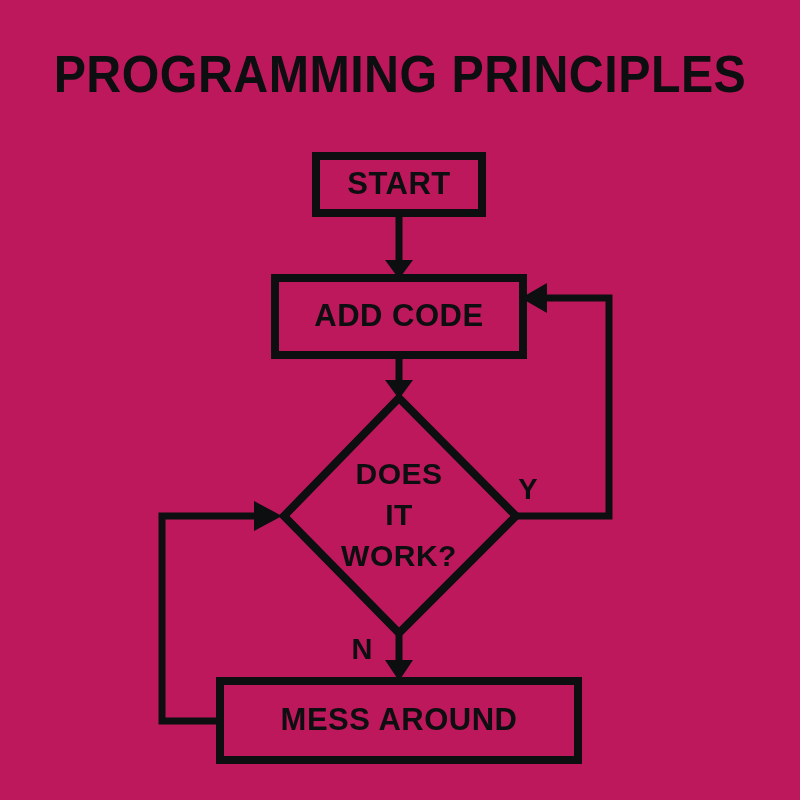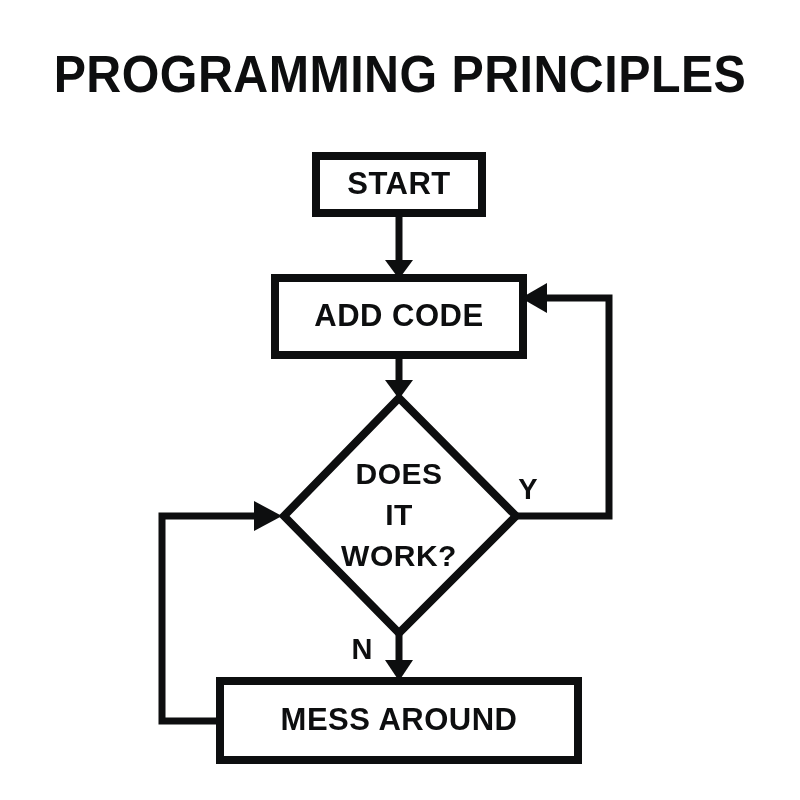--- a/index.html
+++ b/index.html
@@ -10,21 +10,21 @@
     width: 800px;
     height: 800px;
     background: #2e3032;
     font-family: "Liberation Sans", sans-serif;
     overflow: hidden;
   }
   #poster {
     position: relative;
     width: 800px;
     height: 800px;
-    background: #ffffff;
+    background: #be185d;
   }
   .title {
     position: absolute;
     left: 0;
     top: 48px;
     width: 800px;
     text-align: center;
     color: #0d0e0f;
     font-family: "Liberation Sans Narrow", "Liberation Sans", sans-serif;
     font-weight: bold;

